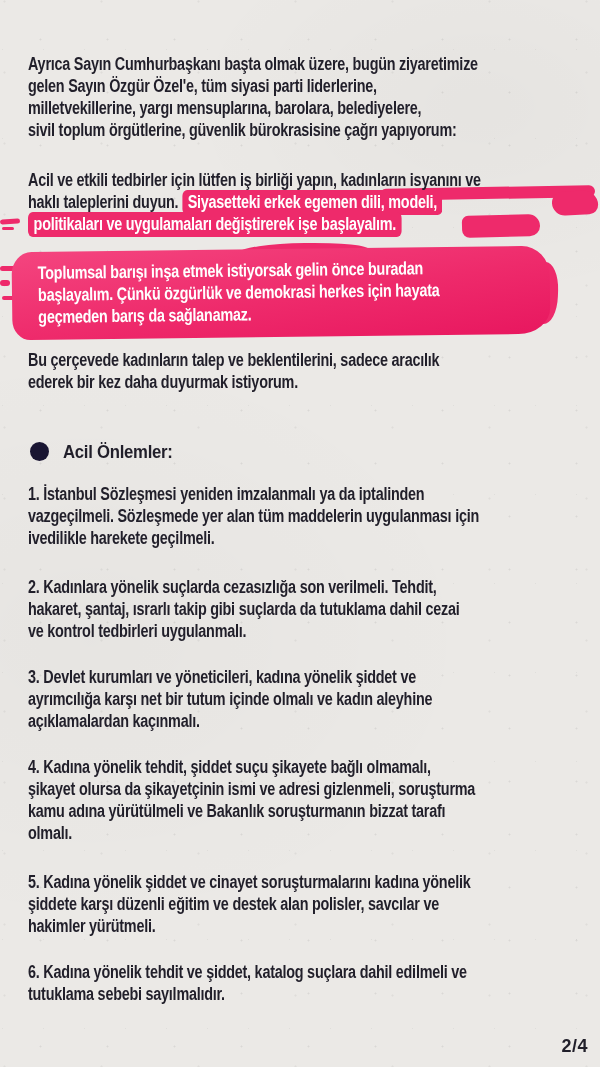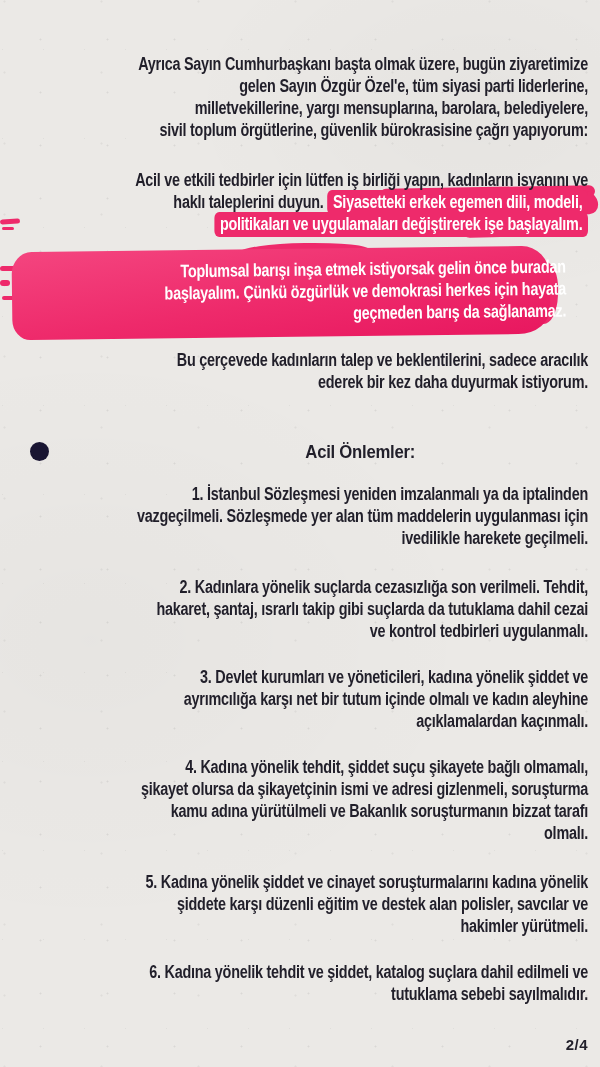--- a/index.html
+++ b/index.html
@@ -12,21 +12,20 @@
     background-color: var(--paper, #ebe9e6);
     background-image:
       radial-gradient(circle, rgba(60,60,60,0.10) 0.6px, transparent 1.3px),
       radial-gradient(circle, rgba(80,80,80,0.07) 0.5px, transparent 1px),
       radial-gradient(circle, rgba(40,40,40,0.06) 0.7px, transparent 1.5px),
       radial-gradient(ellipse 300px 200px at 80% 10%, rgba(0,0,0,0.025), transparent),
       radial-gradient(ellipse 400px 300px at 15% 60%, rgba(0,0,0,0.02), transparent);
     background-size: 67px 53px, 41px 89px, 97px 71px, 100% 100%, 100% 100%;
     background-position: 7px 13px, 23px 5px, 53px 37px, 0 0, 0 0;
     font-family: "Liberation Sans", sans-serif;
-    text-align: right;
   }
   .text-block {
     position: absolute;
     left: 28px;
     width: 700px;
     font-size: 18px;
     line-height: 22px;
     font-weight: 700;
     letter-spacing: -0.3px;
     color: var(--ink, #211f2a);
@@ -94,21 +93,21 @@
     letter-spacing: -0.3px;
     color: var(--ink, #211f2a);
     transform: scaleX(0.88);
     transform-origin: 0 0;
     z-index: 2;
   }
   .page-indicator {
     position: absolute;
     right: 12px;
     top: 1036px;
-    font-size: 15px;
+    font-size: 18px;
     font-weight: 700;
     letter-spacing: 0.5px;
     color: var(--ink, #211f2a);
     z-index: 2;
   }
 </style>
 </head>
 <body>
 
 <div class="canvas">

